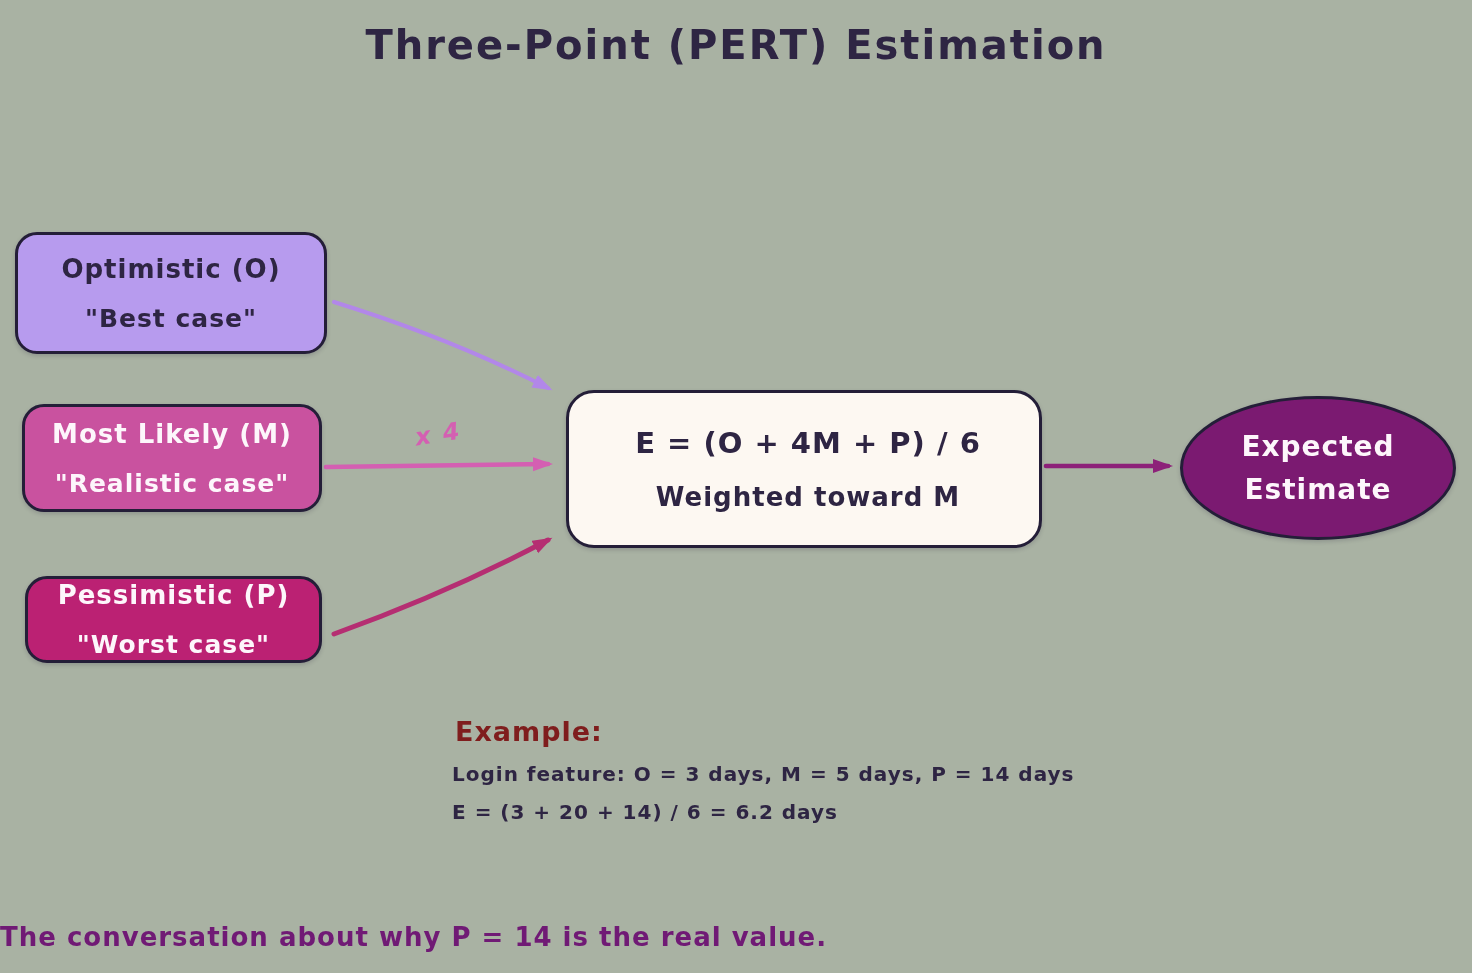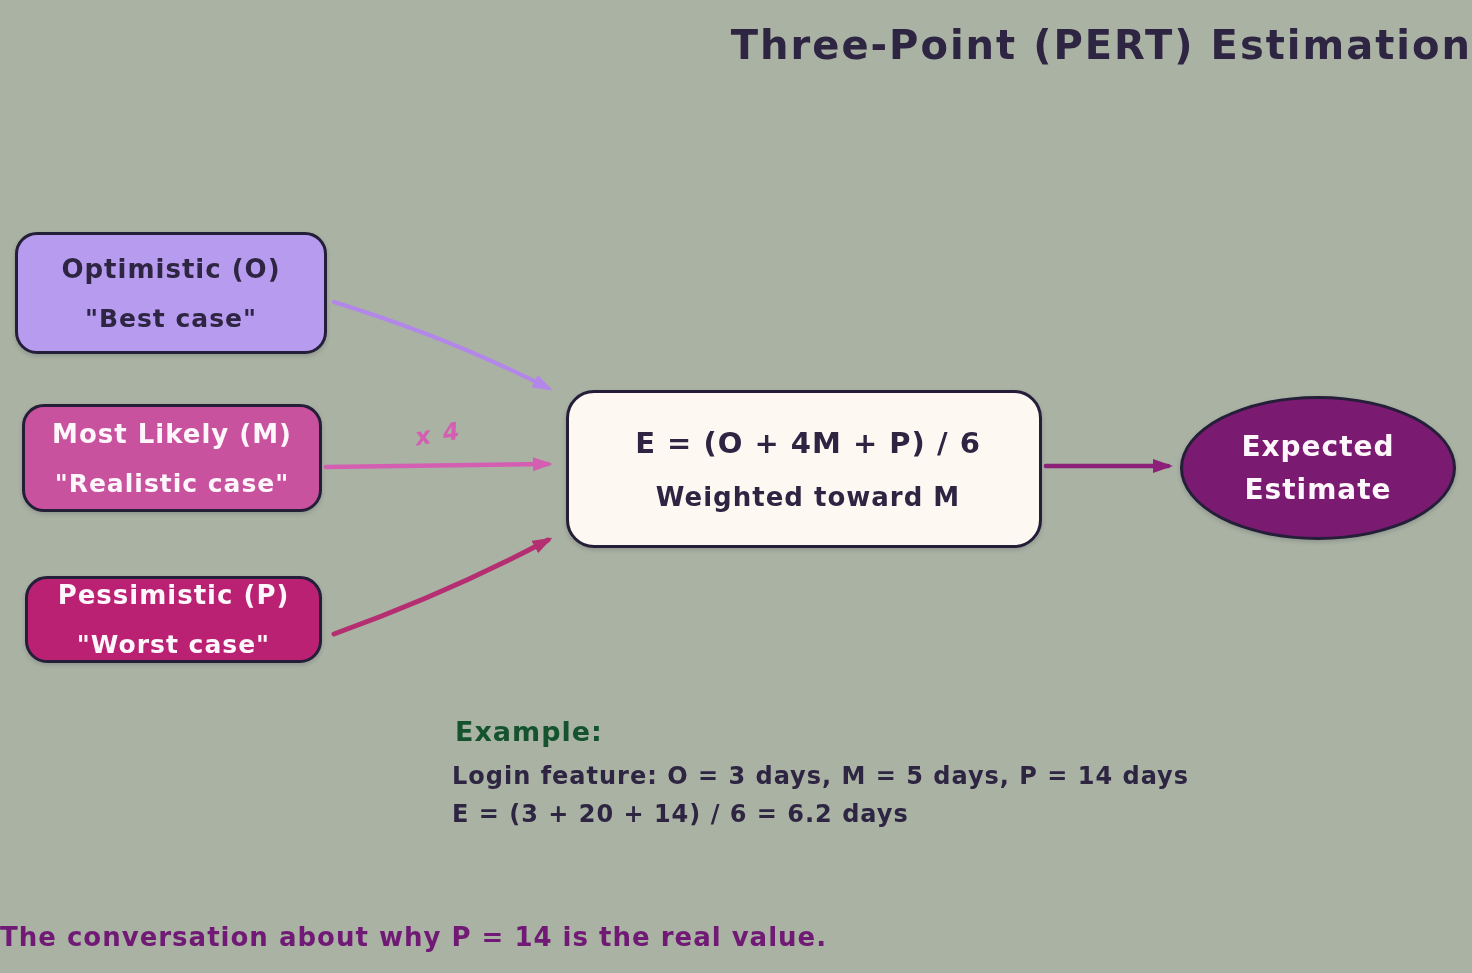--- a/index.html
+++ b/index.html
@@ -8,21 +8,21 @@
     position: relative;
     background: #a9b2a3;
     font-family: "DejaVu Sans", "Liberation Sans", sans-serif;
     color: #2e2543;
     overflow: hidden;
   }
   .abs { position: absolute; }
 
   .diagram-title {
     top: 22px; left: 0; width: 100%;
-    text-align: right;
+    text-align: center;
     font-size: 40px;
     font-weight: bold;
     letter-spacing: 2px;
     color: #2e2543;
   }
 
   .node {
     border: 3.5px solid #241e38;
     border-radius: 22px;
     display: flex;
@@ -76,26 +76,26 @@
     color: #d45fb2;
     transform: rotate(-9deg);
     letter-spacing: 2px;
   }
 
   .example-heading {
     left: 455px; top: 716px;
     font-size: 27px;
     font-weight: bold;
     letter-spacing: 1px;
-    color: #14532d;
+    color: #7f1d1d;
   }
   .example-line1 { left: 452px; top: 762px; }
   .example-line2 { left: 452px; top: 800px; }
   .example-line1, .example-line2 {
-    font-size: 24px;
+    font-size: 20px;
     font-weight: bold;
     letter-spacing: 1px;
     color: #2e2543;
   }
 
   .footnote {
     top: 922px; left: 0; width: 100%;
     text-align: left;
     font-size: 26px;
     font-weight: bold;

